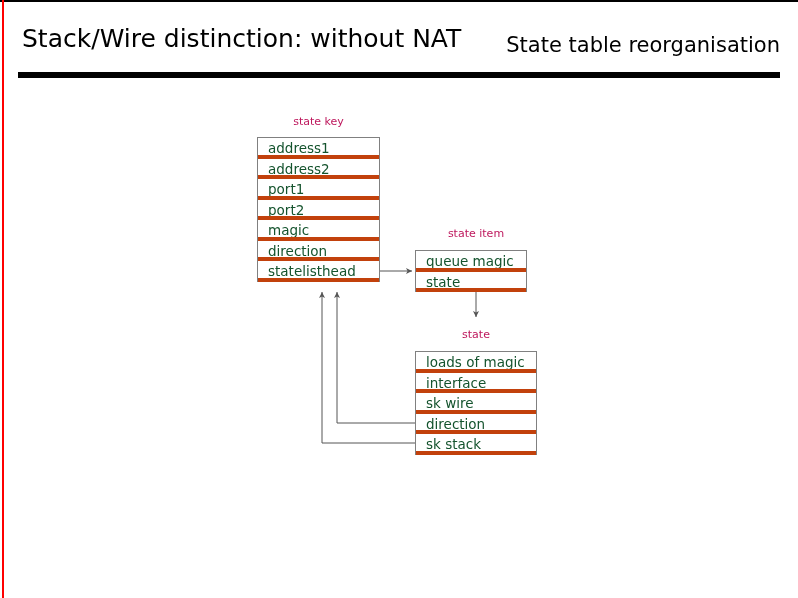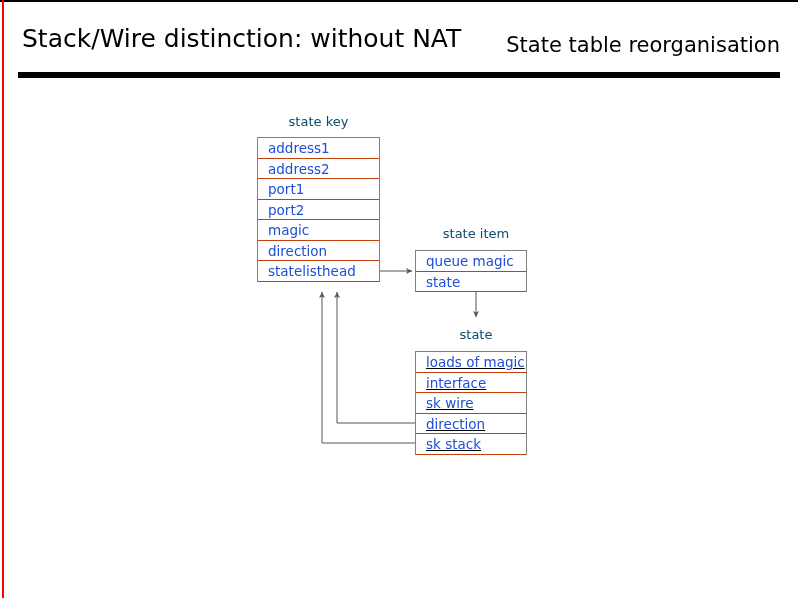--- a/index.html
+++ b/index.html
@@ -64,54 +64,54 @@
     position: absolute;
     left: 0; top: 0;
     width: 798px; height: 598px;
   }
   .box-group { position: absolute; }
   .box-caption {
     position: absolute;
     left: 0;
     width: 100%;
     text-align: center;
-    font-size: 13px;
+    font-size: 11px;
     line-height: 16px;
-    color: #0c4a6e;
+    color: #be185d;
     white-space: nowrap;
   }
   .field-table {
     position: absolute;
     left: 0;
     border: 1px solid #808080;
     border-bottom: none;
     background: #ffffff;
     box-sizing: border-box;
   }
   .field-row {
-    border-bottom: 1px solid #c2410c;
+    border-bottom: 4px solid #c2410c;
     font-size: 13.5px;
     line-height: 20px;
     height: 20.5px;
     padding-left: 10px;
-    color: #1d4ed8;
+    color: #14532d;
     white-space: nowrap;
     box-sizing: border-box;
     overflow: hidden;
   }
 
   
   #state-key-group   { left: 257px; top: 114px;  width: 123px; }
   #state-key-table   { top: 23px; width: 123px; }
 
   #state-item-group  { left: 415px; top: 226px;  width: 122px; }
   #state-item-table  { top: 24px; width: 112px; }
 
   #state-group       { left: 415px; top: 327px;  width: 122px; }
-  #state-table       { top: 24px; width: 112px; text-decoration: underline; }
+  #state-table       { top: 24px; width: 122px; }
 
   
   #connectors {
     position: absolute;
     left: 0; top: 0;
     width: 798px; height: 598px;
     pointer-events: none;
   }
 </style>
 </head>

